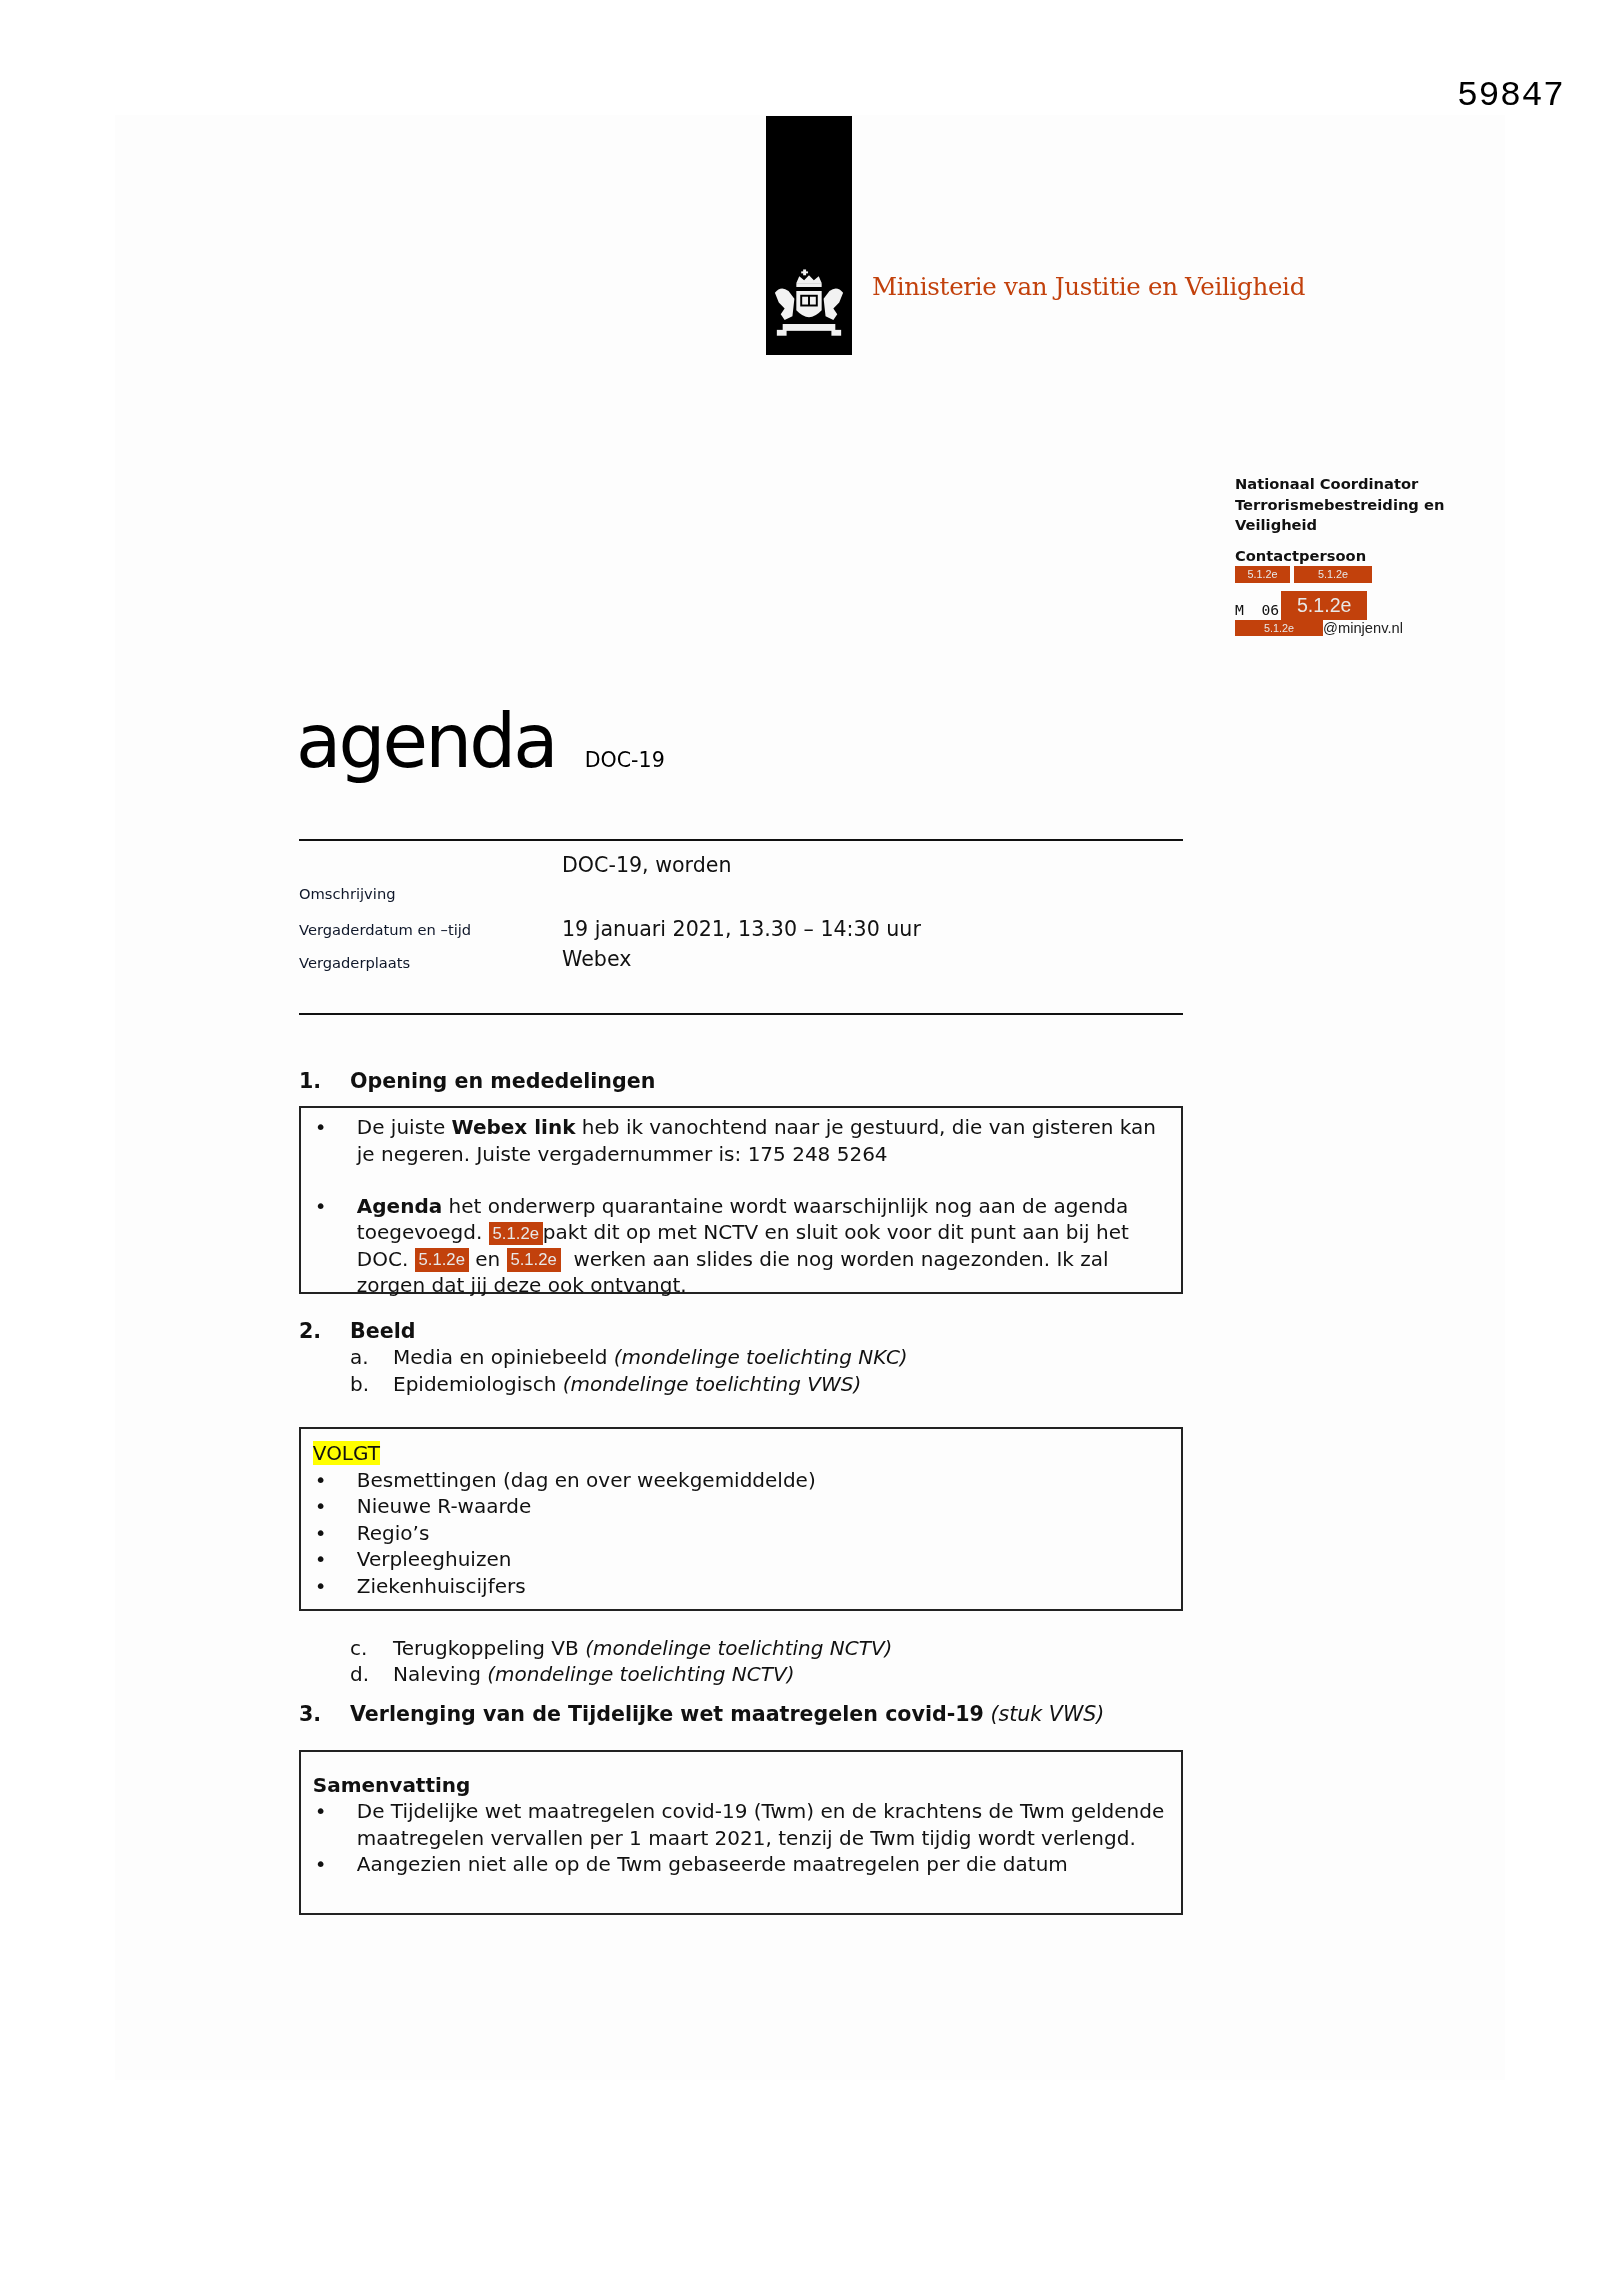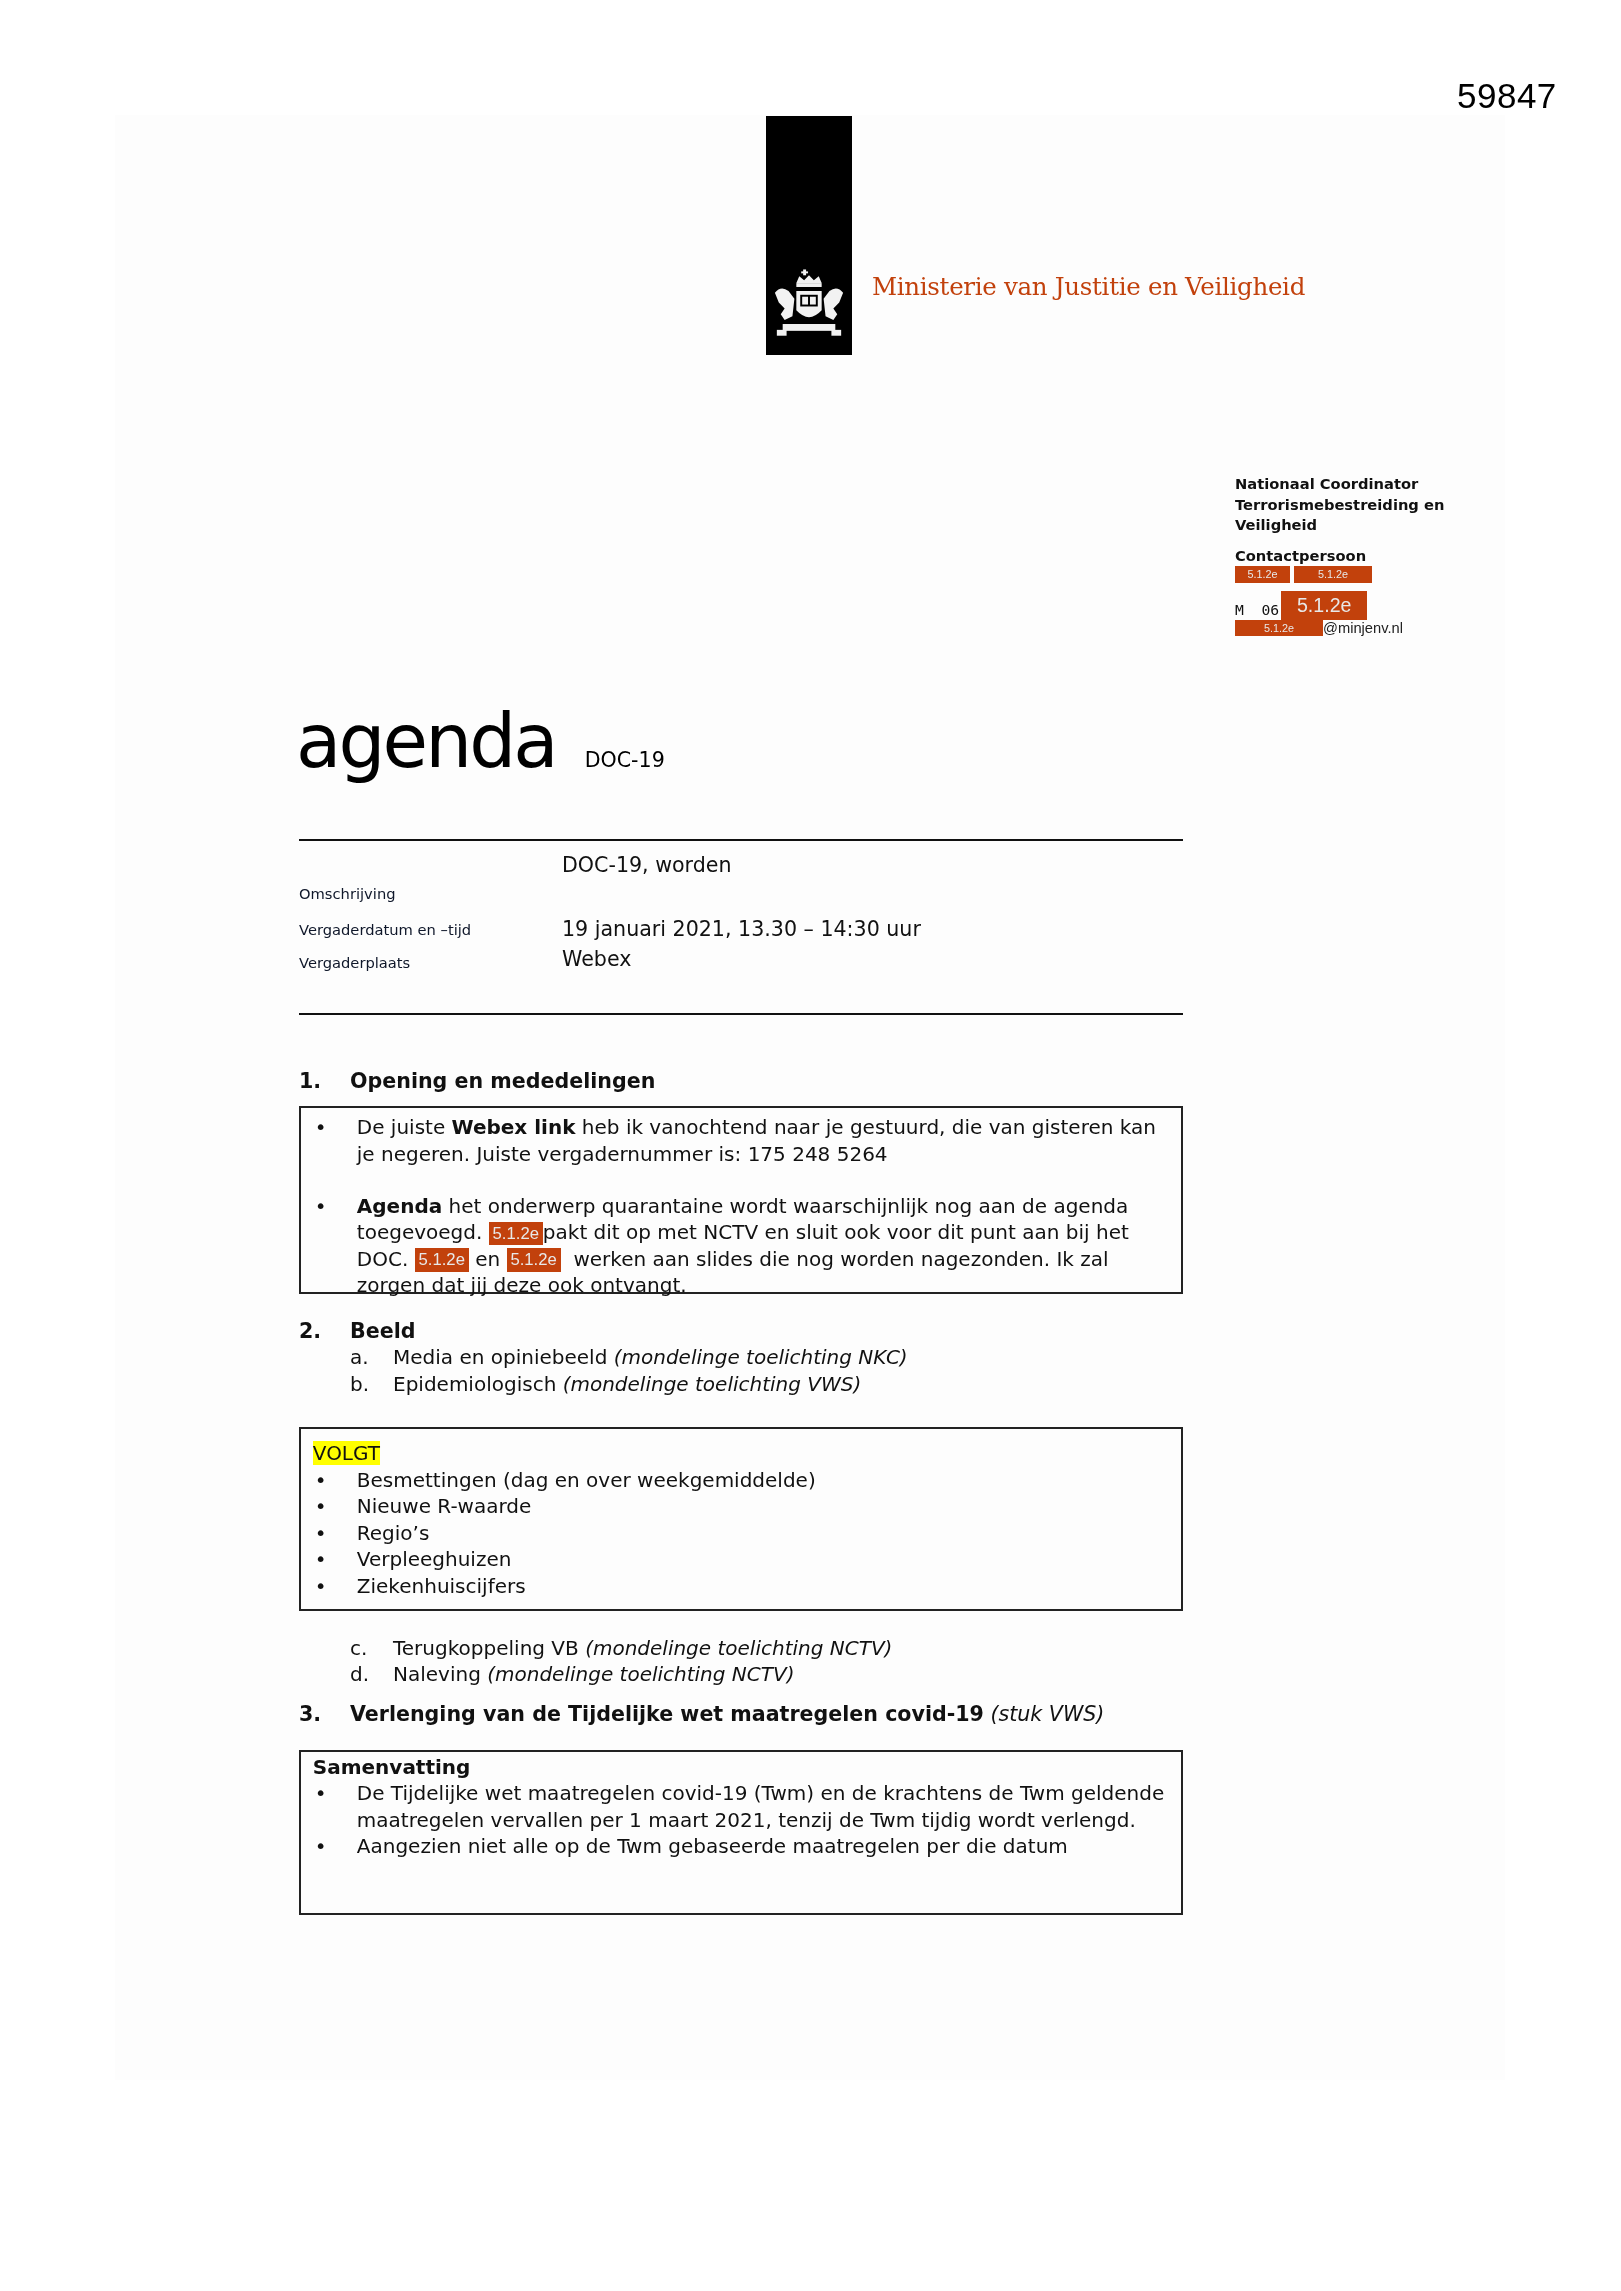--- a/index.html
+++ b/index.html
@@ -7,21 +7,21 @@
       width: 1621px; height: 2292px; position: relative; overflow: hidden;
       background: #ffffff; color: #000;
       font-family: "DejaVu Sans", sans-serif;
     }
     .scan-area {
       position: absolute; left: 115px; top: 115px; width: 1390px; height: 1965px;
       background: #fdfdfd;
     }
     .doc-number {
       position: absolute; left: 1457px; top: 76px;
-      font-family: Liberation Sans, sans-serif; font-size: 35px; color: #000;
+      font-family: Liberation Mono, monospace; font-size: 35px; color: #000;
       letter-spacing: 0.5px;
     }
     .logo-block {
       position: absolute; left: 766px; top: 116px; width: 86px; height: 239px;
       background: #000;
     }
     .logo-block svg { position: absolute; left: 4.9px; top: 153px; }
     .ministry-name {
       position: absolute; left: 872px; top: 272px;
       font-family: "DejaVu Serif", serif; font-size: 24.5px; color: #c2410c;
@@ -212,21 +212,21 @@
     <div class="sub">
       <span class="letter">d.</span>
       <span><span>Naleving </span><span class="em">(mondelinge toelichting NCTV)</span></span>
     </div>
   </div>
 
   <div class="heading" style="margin-top:13.7px;">
     <span class="num">3.</span>
     <span><span>Verlenging van de Tijdelijke wet maatregelen covid-19</span><span class="em" style="font-weight:normal;"> (stuk VWS)</span></span>
   </div>
-  <div class="box" style="margin-top:21.6px; height:165px; box-sizing:border-box; padding-top:2px;">
+  <div class="box" style="margin-top:21.6px; height:165px; box-sizing:border-box; padding-top:20px;">
     <div style="font-weight:bold;">Samenvatting</div>
     <div class="bullet">
         <span class="dot">•</span>
         <span class="txt">De Tijdelijke wet maatregelen covid-19 (Twm) en de krachtens de Twm geldende maatregelen vervallen per 1 maart 2021, tenzij de Twm tijdig wordt verlengd.</span>
       </div>
     <div class="bullet">
         <span class="dot">•</span>
         <span class="txt">Aangezien niet alle op de Twm gebaseerde maatregelen per die datum</span>
       </div>
   </div>

